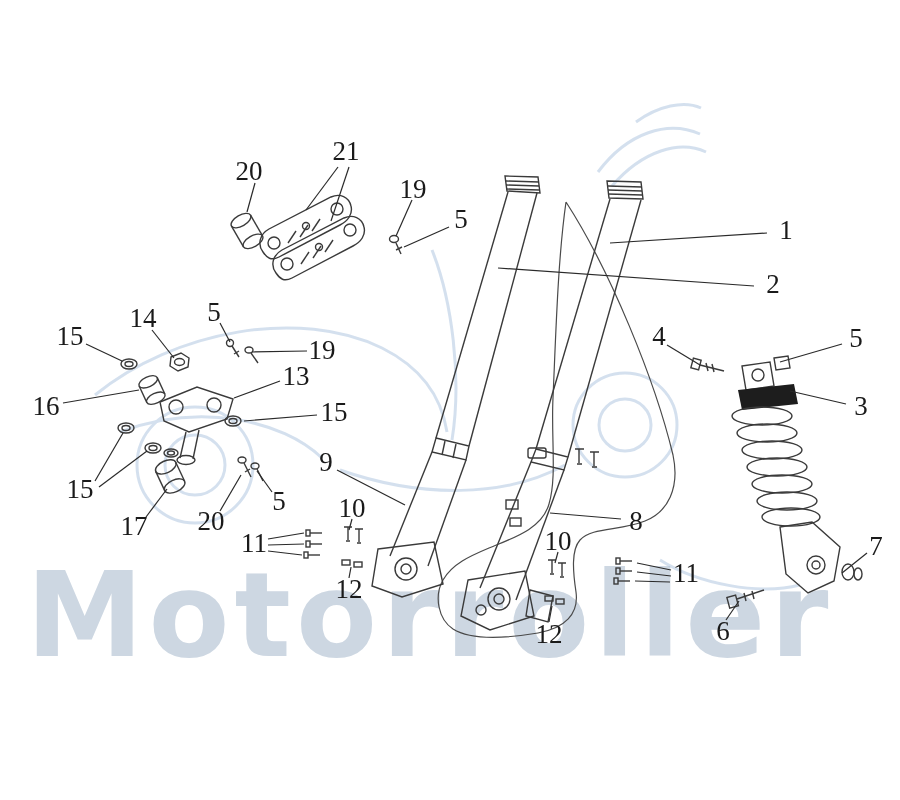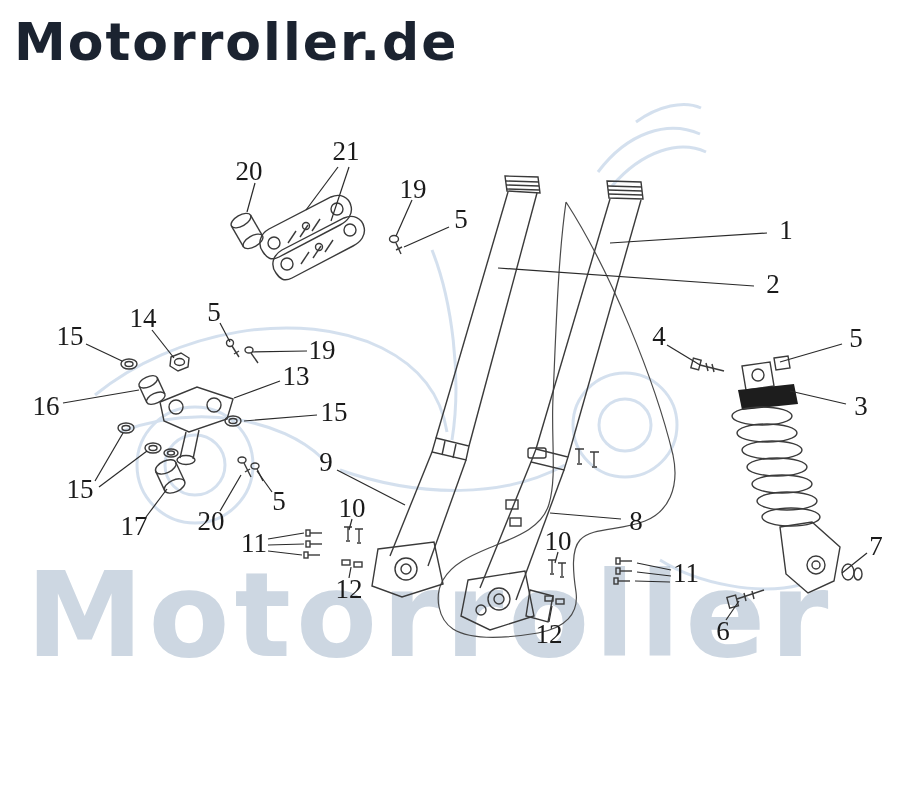--- a/index.html
+++ b/index.html
@@ -276,14 +276,13 @@
       <div class="part-label" style="left: 254px; top: 543px;">11</div>
       <div class="part-label" style="left: 349px; top: 589px;">12</div>
       <div class="part-label" style="left: 636px; top: 521px;">8</div>
       <div class="part-label" style="left: 558px; top: 541px;">10</div>
       <div class="part-label" style="left: 686px; top: 573px;">11</div>
       <div class="part-label" style="left: 549px; top: 634px;">12</div>
       <div class="part-label" style="left: 876px; top: 546px;">7</div>
       <div class="part-label" style="left: 723px; top: 631px;">6</div>
     </div>
 
-  <div class="logo">Motorroller.de</div>
 </div>
 
 </body></html>

